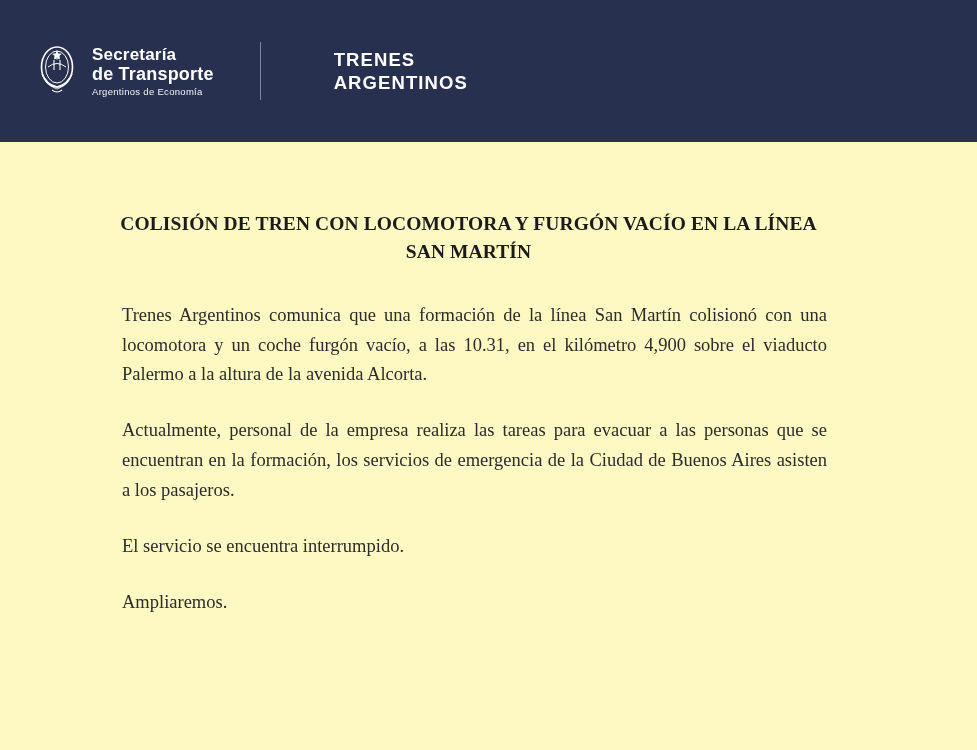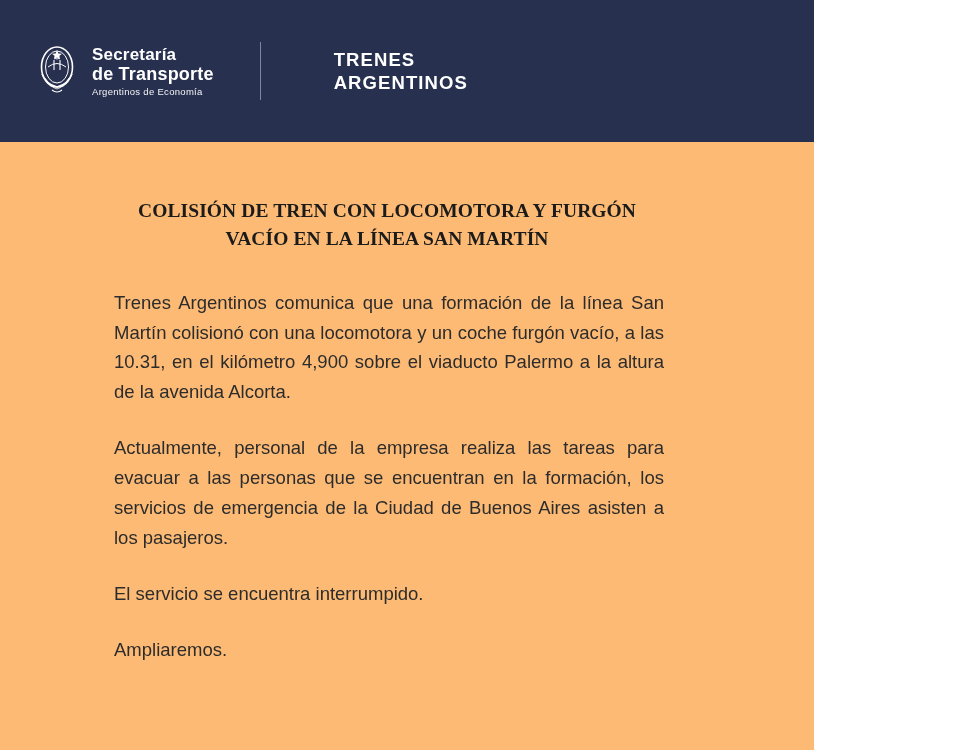--- a/index.html
+++ b/index.html
@@ -9,23 +9,23 @@
   body {
     width: 977px;
     height: 750px;
     background: #ffffff;
     font-family: "Liberation Serif", serif;
     overflow: hidden;
   }
 
   .page {
     position: relative;
-    width: 814px;
+    width: 977px;
     height: 750px;
-    background: #fdba74;
+    background: #fef9c3;
   }
 
   
   .header {
     width: 100%;
     height: 142px;
     background: #27304f;
     display: flex;
     align-items: center;
     box-sizing: border-box;
@@ -91,31 +91,31 @@
   }
 
   .headline {
     font-family: "Liberation Serif", serif;
     font-weight: bold;
     font-size: 19.5px;
     color: #1b1b1b;
     text-align: center;
     line-height: 1.45;
     letter-spacing: .1px;
-    margin: 3px 0 34px 0;
+    margin: 16px 0 34px 0;
     padding: 0 8px;
   }
 
   .para {
-    font-family: Liberation Sans, sans-serif;
+    font-family: Liberation Serif, serif;
     font-size: 18.5px;
     color: #2c2c2c;
     line-height: 1.62;
     text-align: justify;
-    margin: 0 0 26px 4px;
+    margin: 0 0 26px 12px;
   }
   .para:last-child {
     margin-bottom: 0;
   }
 </style>
 </head>
 <body>
 
 <div class="page">
 

